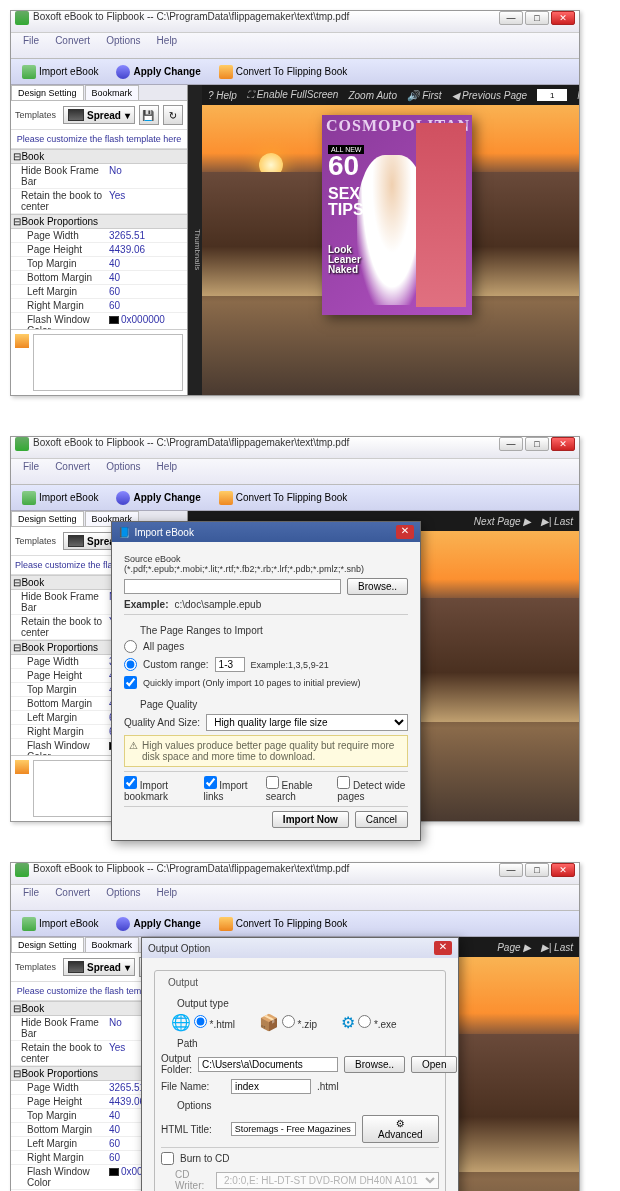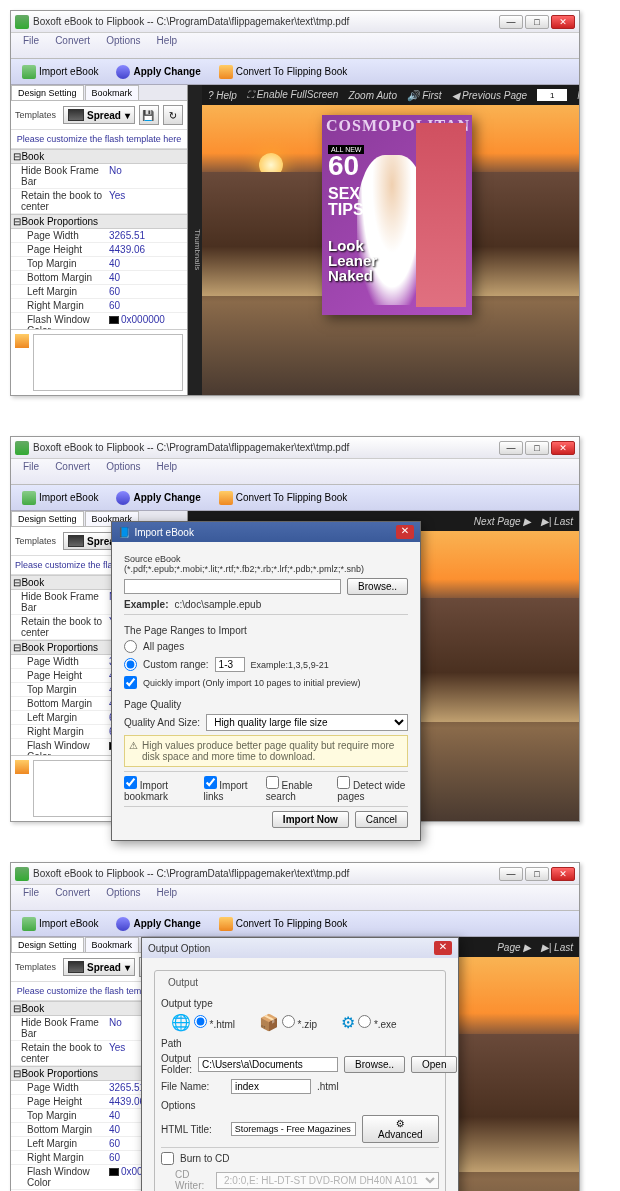--- a/index.html
+++ b/index.html
@@ -1,18 +1,18 @@
 <!DOCTYPE html>
 <html><head>
 <meta charset="utf-8">
 <style>
 * { box-sizing: border-box; margin: 0; padding: 0; font-family: Tahoma, Arial, sans-serif; font-size: 10px; }
 body { background: #fff; padding: 10px; }
 .shot { border: 1px solid #999; margin-bottom: 40px; width: 570px; box-shadow: 2px 2px 4px rgba(0,0,0,0.2); }
-.titlebar { height: 22px; background: linear-gradient(#fff,#e8e8f0); display: flex; align-items: center; padding: 0 4px; border-bottom: 1px solid #ccc; }
+.titlebar { height: 22px; background: linear-gradient(#fff,#e8e8f0); display: flex; align-items: flex-start; padding: 0 4px; border-bottom: 1px solid #ccc; }
 .titlebar-icon { width: 14px; height: 14px; background: linear-gradient(#6a6,#3a3); border-radius: 2px; margin-right: 4px; }
 .titlebar-text { flex: 1; color: #333; font-size: 10px; }
 .titlebar-btns { display: flex; gap: 2px; }
 .tb-btn { width: 24px; height: 14px; border: 1px solid #aaa; background: linear-gradient(#fff,#ddd); border-radius: 2px; font-size: 9px; text-align: center; line-height: 12px; }
 .tb-close { background: linear-gradient(#f66,#c22); color: #fff; border-color: #a22; }
 .menubar { height: 26px; background: linear-gradient(#f8f8fc,#e8e8f4); display: flex; padding: 0 4px; border-bottom: 1px solid #bbb; }
 .menu-item { padding: 2px 8px; color: #5a5a8a; cursor: default; }
 .toolbar { height: 26px; background: linear-gradient(#e4e8fc,#d0d4f0); display: flex; align-items: center; padding: 0 4px; border-bottom: 1px solid #aab; gap: 4px; }
 .tool-btn { display: flex; align-items: center; padding: 2px 6px; border: 1px solid transparent; border-radius: 2px; gap: 3px; }
 .tool-icon { width: 14px; height: 14px; border-radius: 2px; }
@@ -45,31 +45,31 @@
 .toolbar-top { position: absolute; top: 0; left: 0; right: 0; height: 20px; background: #1a1a1a; display: flex; align-items: center; color: #ccc; font-size: 8px; padding: 0 6px; gap: 10px; }
 .tt-item { cursor: pointer; white-space: nowrap; font-style: italic; }
 .tt-input { width: 30px; height: 12px; background: #fff; border: none; font-size: 8px; text-align: center; }
 .mag { position: absolute; top: 30px; left: 120px; width: 150px; height: 200px; background: linear-gradient(135deg,#8a3a9a,#b050c0); box-shadow: 4px 4px 12px rgba(0,0,0,0.5); }
 .mag::after { content: ''; position: absolute; top: 8px; right: 6px; width: 50px; height: 184px; background: linear-gradient(#d05060,#e07080); }
 .mag-title { position: absolute; top: 2px; left: 4px; font-size: 16px; font-weight: bold; color: #e8d0f0; letter-spacing: 1px; font-family: serif; }
 .mag-60 { position: absolute; top: 40px; left: 6px; font-size: 28px; font-weight: bold; color: #fff; line-height: 0.8; }
 .mag-sex { position: absolute; top: 70px; left: 6px; font-size: 16px; font-weight: bold; color: #fff; }
 .mag-tips { position: absolute; top: 86px; left: 6px; font-size: 16px; font-weight: bold; color: #fff; }
 .mag-allnew { position: absolute; top: 30px; left: 6px; background: #000; color: #fff; font-size: 7px; padding: 1px 3px; }
-.mag-look { position: absolute; bottom: 32px; left: 6px; color: #fff; font-weight: bold; font-size: 15px; line-height: 1; text-shadow: 1px 1px 2px #000; }
+.mag-look { position: absolute; bottom: 40px; left: 6px; color: #fff; font-weight: bold; font-size: 10px; line-height: 1; text-shadow: 1px 1px 2px #000; }
 .mag-girl { position: absolute; top: 40px; left: 35px; width: 70px; height: 150px; background: radial-gradient(ellipse at 50% 20%, #f0d0b0 0%, #fff 40%, #fff 60%, transparent 80%); border-radius: 40% 40% 20% 20%; }
 .dialog { position: absolute; background: #f4f4f4; border: 1px solid #666; box-shadow: 3px 3px 10px rgba(0,0,0,0.4); }
 .dlg-title { height: 20px; background: linear-gradient(#4a6aaa,#3a5a9a); color: #fff; display: flex; align-items: center; padding: 0 6px; font-size: 10px; }
 .dlg-title-light { background: linear-gradient(#e8ecf8,#d8dcf0); color: #333; }
 .dlg-close { margin-left: auto; width: 18px; height: 14px; background: #c33; color: #fff; text-align: center; line-height: 12px; border-radius: 2px; }
 .dlg-body { padding: 8px 12px; font-size: 10px; color: #333; }
 .dlg-row { margin: 4px 0; display: flex; align-items: center; gap: 6px; }
 .dlg-input { border: 1px solid #999; padding: 1px 3px; font-size: 10px; background: #fff; }
 .dlg-btn { border: 1px solid #888; background: linear-gradient(#fff,#e0e0e0); padding: 2px 10px; font-size: 10px; border-radius: 2px; }
-.dlg-section { font-size: 10px; color: #333; margin: 6px 0 2px; }
+.dlg-section { font-size: 10px; color: #333; margin: 6px 16px 2px; }
 .dlg-hr { border: none; border-top: 1px solid #ccc; margin: 4px 0; }
 .fieldset { border: 1px solid #bbb; border-radius: 3px; padding: 6px; margin: 4px 0; }
 .fieldset-title { font-size: 10px; color: #555; margin: -12px 0 4px 4px; background: #f4f4f4; display: inline-block; padding: 0 3px; }
 .warn { background: #fffbe0; border: 1px solid #e0d080; padding: 4px; font-size: 9px; color: #665; display: flex; gap: 4px; }
 .preview { height: 66px; border-top: 1px solid #ccc; padding: 4px; display: flex; gap: 4px; }
 .preview-ico { width: 14px; height: 14px; background: linear-gradient(#fc6,#e82); }
 .preview-box { flex: 1; border: 1px solid #bbb; background: #fff; }
 </style>
 </head>
 <body>

